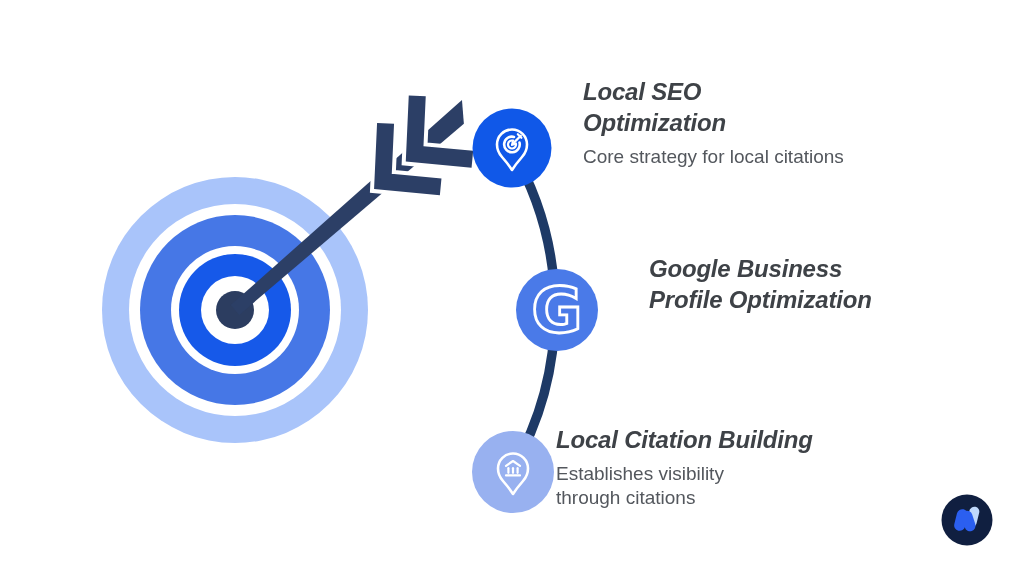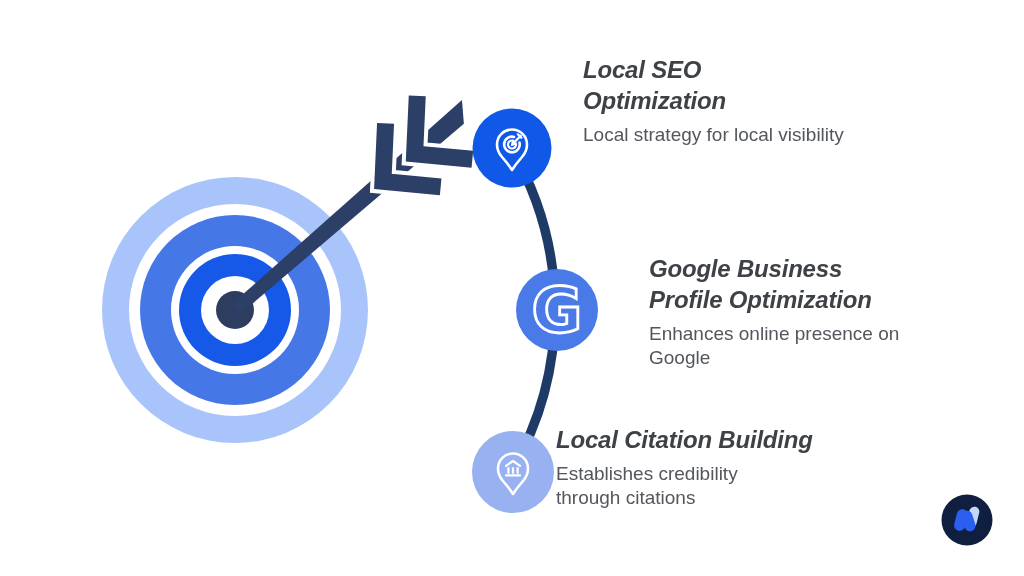--- a/index.html
+++ b/index.html
@@ -70,36 +70,34 @@
     <g stroke="#ffffff" stroke-width="2.6" fill="none" stroke-linecap="round" stroke-linejoin="round" transform="translate(0,1)">
       <path d="M 0,21 C -3.5,15.5 -6.5,12 -10,8 C -13.5,4 -15,0 -15,-4.5 A 15 15 0 1 1 15,-4.5 C 15,0 13.5,4 10,8 C 6.5,12 3.5,15.5 0,21 Z"></path>
       <path d="M -7,-7.2 L 0,-12 L 7,-7.2" stroke-width="2.2"></path>
       <path d="M -4.6,-4.8 L -4.6,-0.2" stroke-width="2.2"></path>
       <path d="M 0,-4.8 L 0,-0.2" stroke-width="2.2"></path>
       <path d="M 4.6,-4.8 L 4.6,-0.2" stroke-width="2.2"></path>
       <path d="M -7,2.4 L 7,2.4" stroke-width="2.2"></path>
     </g>
   </svg>
 
-  <div class="item" style="left:583px;top:54px">
+  <div class="item" style="left:583px;top:76px">
     <div class="item-title">Local SEO
 Optimization</div>
-    <div class="item-desc">Local strategy for local visibility</div>
+    <div class="item-desc">Core strategy for local citations</div>
   </div>
 
   <div class="item" style="left:649px;top:253px">
     <div class="item-title">Google Business
 Profile Optimization</div>
-    <div class="item-desc">Enhances online presence on
-Google</div>
   </div>
 
   <div class="item" style="left:556px;top:424px">
     <div class="item-title">Local Citation Building</div>
-    <div class="item-desc">Establishes credibility
+    <div class="item-desc">Establishes visibility
 through citations</div>
   </div>
 
   <svg class="logo" style="left:941px;top:494px" width="52" height="52" viewBox="-26 -26 52 52">
     <circle r="25.5" fill="#101F40"></circle>
     <g>
       <g transform="translate(6,-3) rotate(14)">
         <rect x="-5" y="-10.5" width="10" height="21" rx="5" fill="#BFD8FB"></rect>
       </g>
       <g transform="translate(-6,0) rotate(14)">

